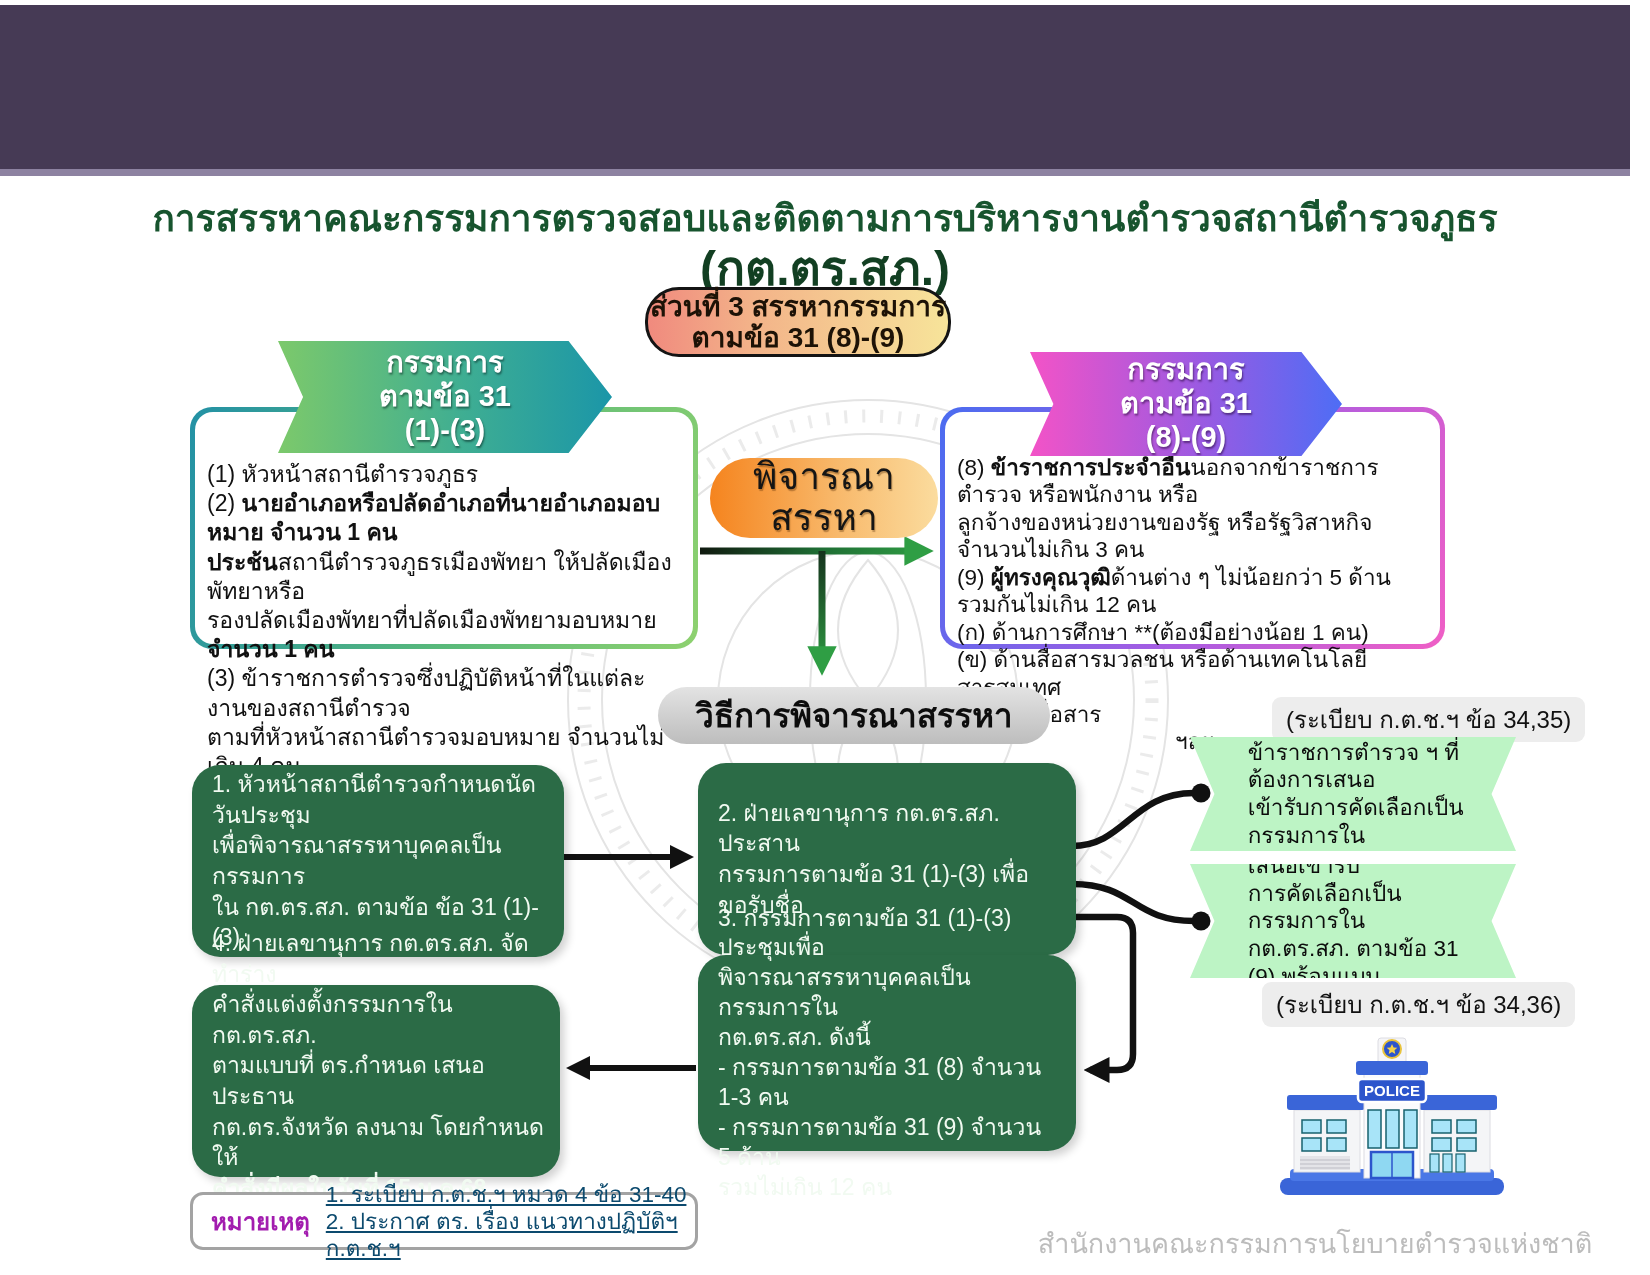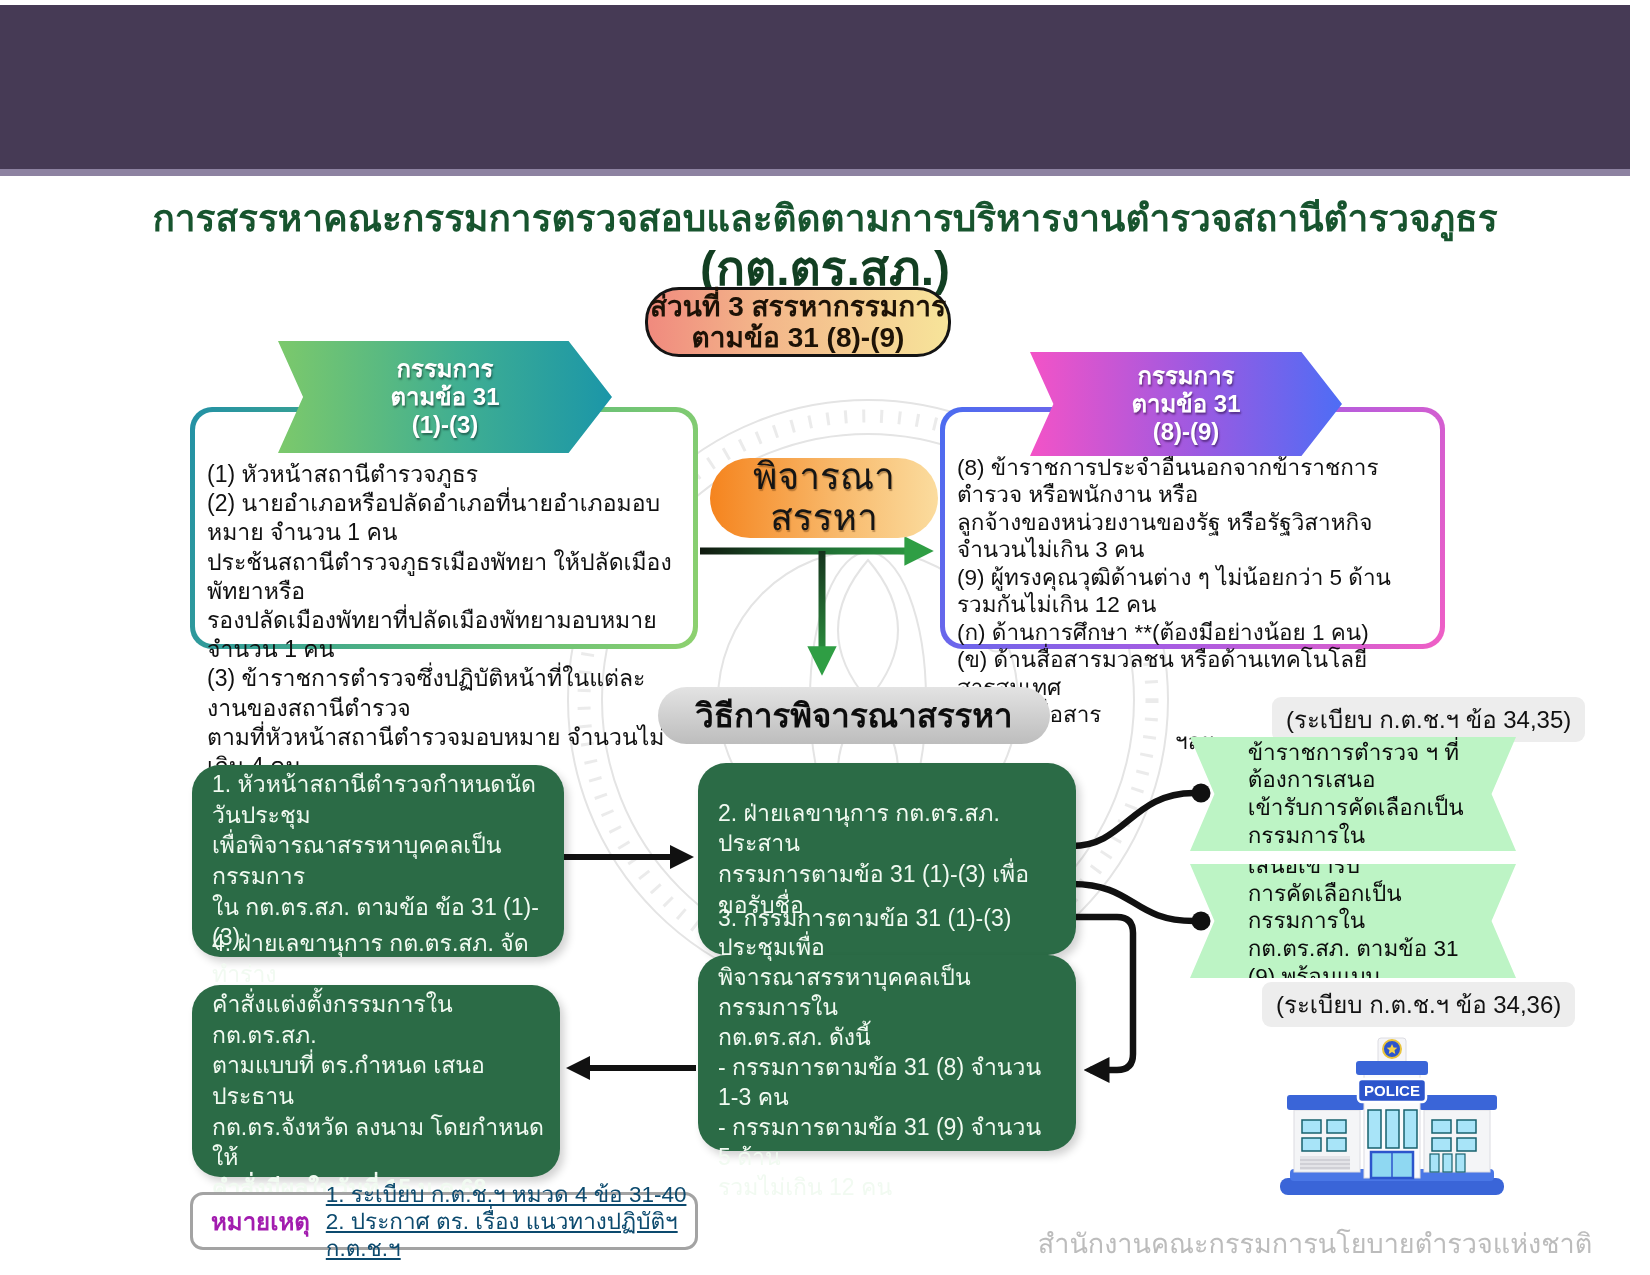--- a/index.html
+++ b/index.html
@@ -19,35 +19,35 @@
   #title1{top:188px;left:0;width:1650px;text-align:center;color:#17542e;font-weight:800;font-size:37px;z-index:2;}
   #title2{top:230px;left:0;width:1650px;text-align:center;color:#123f22;font-weight:800;font-size:48px;z-index:2;}
 
   
   #section-badge{top:287px;left:645px;width:300px;height:64px;border:3px solid #141414;border-radius:34px;
     background:linear-gradient(90deg,#f08a7e,#f3b389 35%,#f7e49a);display:flex;align-items:center;justify-content:center;
     text-align:center;font-size:28px;font-weight:800;color:#1d1206;line-height:1.12;z-index:4;}
 
   
   .banner{clip-path:polygon(0 0,87% 0,100% 50%,87% 100%,0 100%,7.5% 50%);display:flex;align-items:center;justify-content:center;
-    text-align:center;color:#ffffff;font-weight:800;font-size:24px;line-height:1.17;z-index:4;
+    text-align:center;color:#ffffff;font-weight:800;font-size:29px;line-height:1.17;z-index:4;
     text-shadow:1px 2px 2px rgba(10,40,35,0.55);}
   #left-banner{top:341px;left:278px;width:334px;height:112px;background:linear-gradient(90deg,#7cc96b,#3fae92 55%,#1b96a8);}
   #right-banner{top:352px;left:1030px;width:312px;height:104px;background:linear-gradient(90deg,#f353c7,#9a5ae2 55%,#4e6df5);
     text-shadow:1px 2px 2px rgba(40,10,60,0.55);}
 
   
   .cwrap{border-radius:22px;z-index:2;}
   #left-box-wrap{top:407px;left:190px;width:508px;height:242px;background:linear-gradient(105deg,#2391a5,#58b97a 55%,#8ed16f);}
   #right-box-wrap{top:407px;left:940px;width:505px;height:242px;background:linear-gradient(115deg,#4a6cf0,#a75ce2 55%,#f05fc5);}
   .cinner{position:absolute;inset:5px;background:#ffffff;border-radius:18px;}
   .ctext{position:absolute;left:12px;right:8px;color:#111;font-size:23px;line-height:1.27;}
   #left-box-text{top:48px;}
   #right-box-text{top:42px;font-size:22.5px;line-height:1.22;}
-  .t-line b{font-weight:400;}
+  .t-line b{font-weight:700;}
   .t-center{text-align:center;}
 
   
   #consider-badge{top:458px;left:710px;width:228px;height:80px;border-radius:40px;
     background:linear-gradient(90deg,#f5841e,#f8b86a 55%,#fbdc9e);display:flex;align-items:center;justify-content:center;
     text-align:center;font-size:37px;font-weight:400;color:#151515;line-height:1.1;z-index:4;
     text-shadow:1px 2px 1px rgba(80,40,0,0.35);}
 
   
   #method-badge{top:687px;left:658px;width:392px;height:57px;border-radius:30px;

